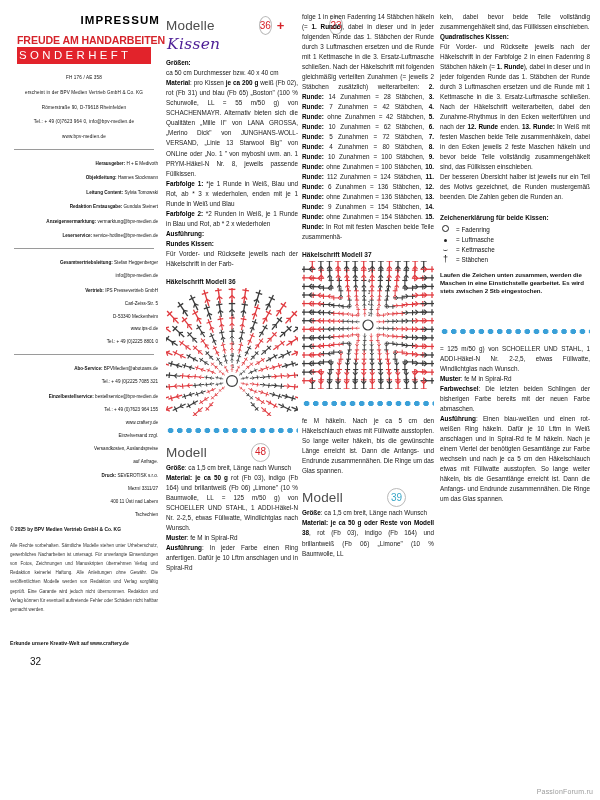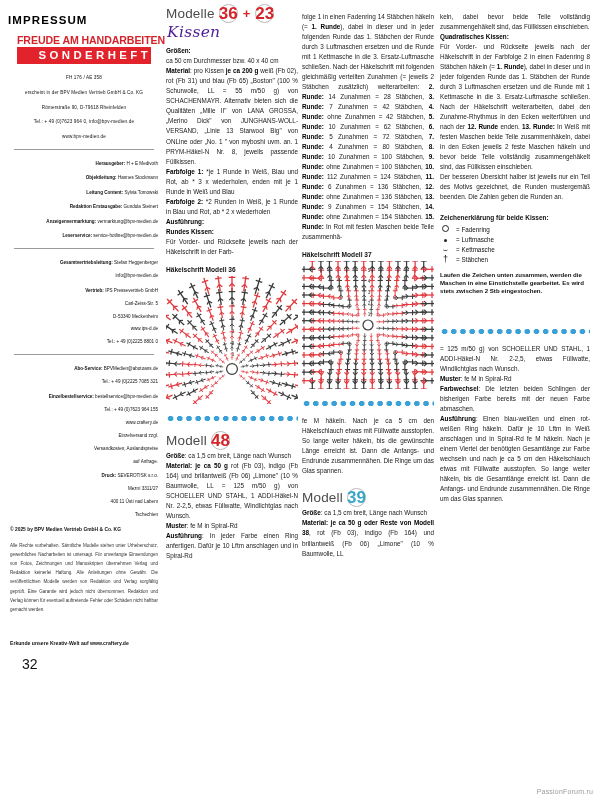--- a/index.html
+++ b/index.html
@@ -13,21 +13,21 @@
 
   
   .col { position: absolute; top: 0; }
   #col1 { left: 8px;   width: 152px; }
   #col2 { left: 166px; width: 132px; }
   #col3 { left: 302px; width: 132px; }
   #col4 { left: 440px; width: 150px; }
 
   
   .imp-title {
-    text-align: left;
+    text-align: right;
     font-weight: bold;
     font-size: 11.5px;
     letter-spacing: 1.1px;
     color: #000;
     margin-top: 14px;
     margin-bottom: 9px;
   }
   .logo-block { width: 134px; margin: 0 auto 11px auto; }
   .logo-top {
     color: #d5232a;
@@ -35,24 +35,24 @@
     font-weight: bold;
     font-size: 10.6px;
     letter-spacing: -0.1px;
     text-align: center;
     line-height: 1.05;
     white-space: nowrap;
   }
   .logo-bar {
     background: #e2232b;
     color: #fff;
-    font-weight: bold;
+    font-weight: normal;
     font-size: 11.4px;
     letter-spacing: 3.4px;
-    text-align: right;
+    text-align: left;
     padding: 2px 0 2.5px 2px;
     margin-top: 1px;
     line-height: 1.1;
   }
   .imp-line {
     text-align: center;
     font-size: 4.6px;
     color: #111;
     line-height: 1.25;
     margin-bottom: 9px;
@@ -85,23 +85,23 @@
     text-align: justify;
     margin: 0 2px 0 2px;
   }
   .crafty {
     font-size: 5.1px;
     font-weight: bold;
     color: #111;
     margin: 26px 0 10px 2px;
   }
   .pagenum {
-    font-size: 14px;
+    font-size: 10px;
     color: #111;
-    margin-left: 14px;
+    margin-left: 22px;
   }
 
   
   .bodytxt {
     font-size: 6.35px;
     line-height: 1.58;
     color: #1a1a1a;
     text-align: justify;
     text-justify: inter-word;
   }
@@ -112,22 +112,22 @@
   .model-word {
     font-size: 13.5px;
     color: #4c4c4c;
     font-weight: normal;
     letter-spacing: 0.2px;
   }
   .badge {
     display: inline-flex; align-items: center; justify-content: center;
     width: 19px; height: 19px; border-radius: 50%;
     border: 1.1px solid #b9b9b9;
-    color: #d5232a; font-size: 17px; font-weight: bold;
-    background: #fff; line-height: 1;
+    color: #d5232a; font-size: 10px; font-weight: normal;
+    background: #fff; line-height: 1; margin-left: 40px;
   }
   .badge.blue { color: #3aa7c8; }
   .plus { font-size: 13px; color: #d5232a; font-weight: bold; margin: 0 1px; }
   .script {
     font-family: "DejaVu Serif", serif;
     font-style: italic;
     font-size: 15.5px;
     color: #4c1d95;
     line-height: 1.12;
     margin: 0 0 5px 1px;
@@ -227,21 +227,21 @@
         <div class="kv"><b>Einzelbestellservice:</b> bestellservice@bpv-medien.de<span class="cont">Tel.: + 49 (0)7623 964 155</span><span class="cont">www.craftery.de</span><span class="cont">Einzelversand zzgl.</span><span class="cont">Versandkosten, Auslandspreise</span><span class="cont">auf Anfrage.</span></div>
         <div class="kv"><b>Druck:</b> SEVEROTISK s.r.o.<span class="cont">Mezní 3311/27</span><span class="cont">400 11 Ústí nad Labem</span><span class="cont">Tschechien</span></div>
       </div>
 
     <div class="copy">© 2025 by BPV Medien Vertrieb GmbH &amp; Co. KG</div>
     <div class="legal">Alle Rechte vorbehalten. Sämtliche Modelle stehen unter Urheberschutz, gewerbliches Nacharbeiten ist untersagt. Für unverlangte Einsendungen von Fotos, Zeichnungen und Manuskripten übernehmen Verlag und Redaktion keinerlei Haftung. Alle Anleitungen ohne Gewähr. Die veröffentlichten Modelle werden von Redaktion und Verlag sorgfältig geprüft. Eine Garantie wird jedoch nicht übernommen. Redaktion und Verlag können für eventuell auftretende Fehler oder Schäden nicht haftbar gemacht werden.</div>
     <div class="crafty">Erkunde unsere Kreativ-Welt auf www.craftery.de</div>
     <div class="pagenum">32</div>
   </div>
 
-  <div class="col" id="col2" style="padding-top:4px;">
+  <div class="col" id="col2" style="padding-top:16px;">
 
     <div class="model-head">
       <span class="model-word">Modelle</span>
       <span class="badge">36</span>
       <span class="plus">+</span>
       <span class="badge">23</span>
     </div>
     <div class="script">Kissen</div>
 
     <div class="bodytxt" id="c2-body">

